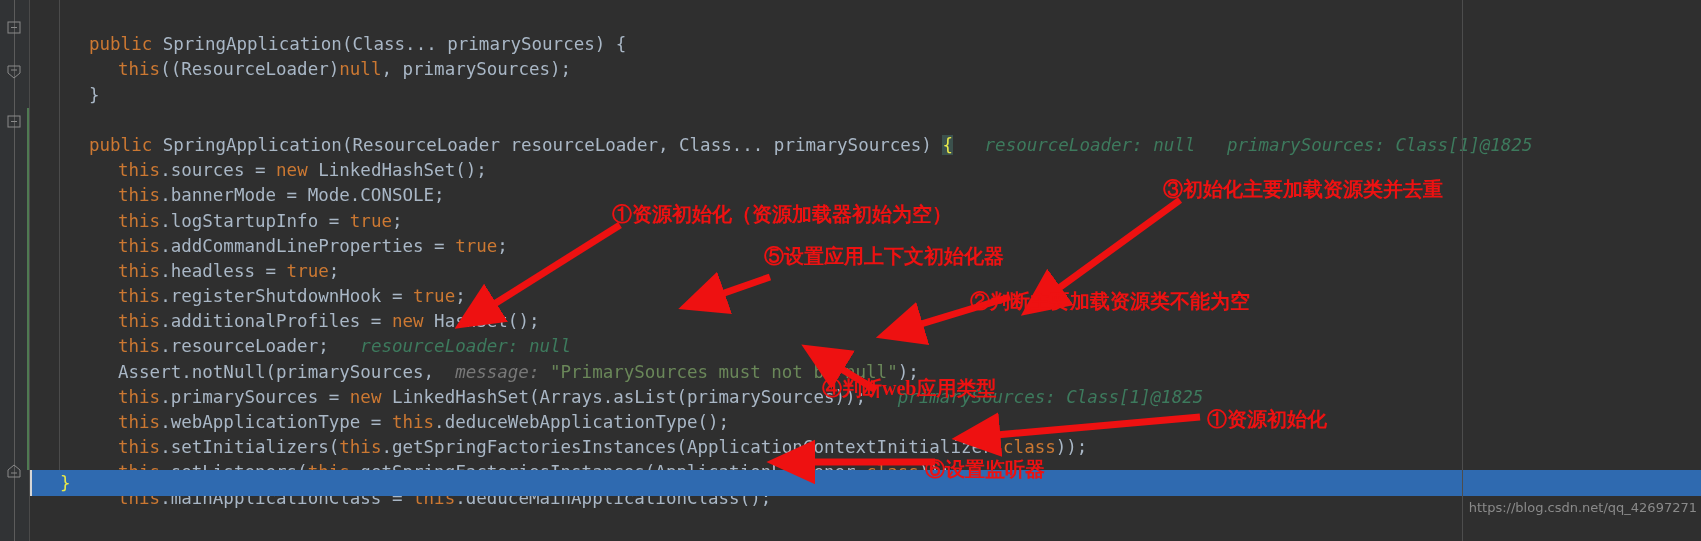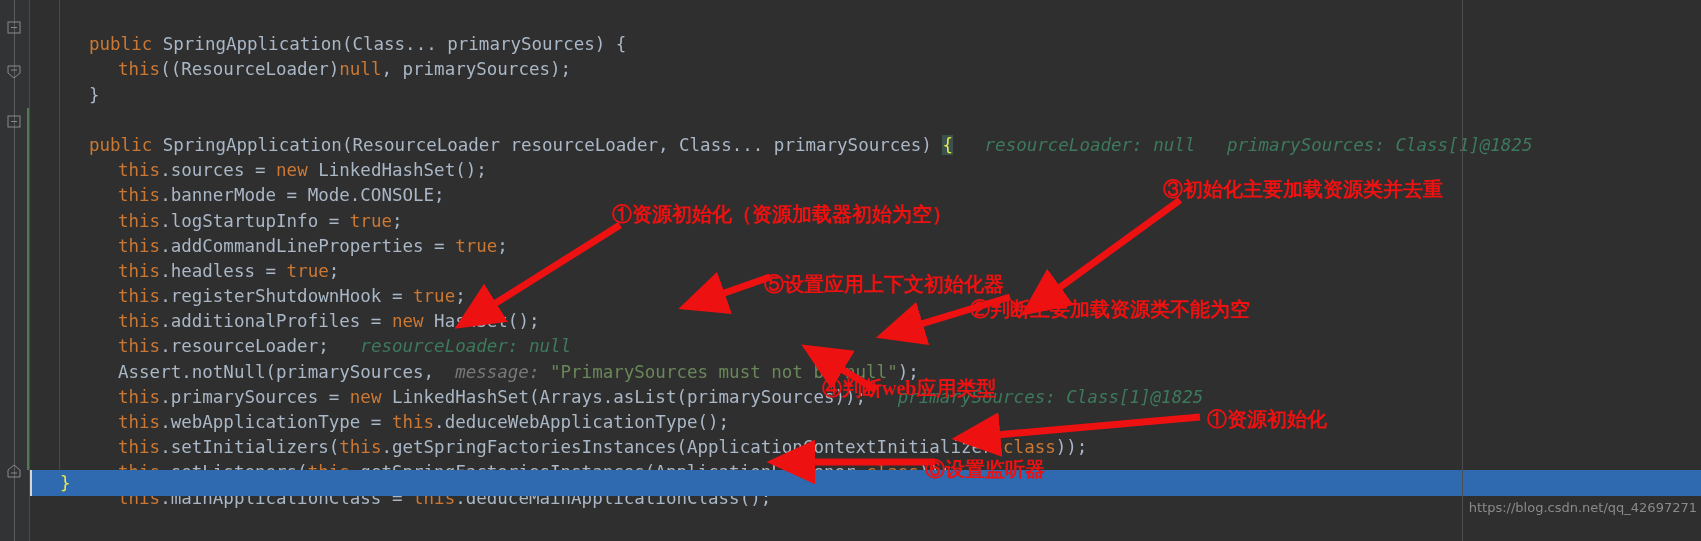--- a/index.html
+++ b/index.html
@@ -124,22 +124,22 @@
         <line x1="1180" y1="200" x2="1048" y2="296"></line>
         <line x1="876" y1="390" x2="830" y2="362"></line>
         <line x1="770" y1="277" x2="710" y2="298"></line>
         <line x1="1200" y1="417" x2="985" y2="436"></line>
         <line x1="935" y1="462" x2="800" y2="462"></line>
       </g>
   </svg>
 
   <div id="anno-layer">
       <div class="anno" style="left: 612px; top: 201px;">①资源初始化（资源加载器初始为空）</div>
-      <div class="anno" style="left: 970px; top: 296px; text-align: center;">②判断主要加载资源类不能为空</div>
+      <div class="anno" style="left: 970px; top: 288px; text-align: center;">②判断主要加载资源类不能为空</div>
       <div class="anno" style="left: 1163px; top: 176px;">③初始化主要加载资源类并去重</div>
       <div class="anno" style="left: 816px; top: 375px; margin-left: 6px;">④判断web应用类型</div>
-      <div class="anno" style="left: 764px; top: 271px;">⑤设置应用上下文初始化器</div>
+      <div class="anno" style="left: 764px; top: 243px;">⑤设置应用上下文初始化器</div>
       <div class="anno" style="left: 1207px; top: 406px;">①资源初始化</div>
       <div class="anno" style="left: 925px; top: 456px;">⑥设置监听器</div>
     </div>
 
   <div id="watermark">https://blog.csdn.net/qq_42697271</div>
 </div>
 
 </body></html>

